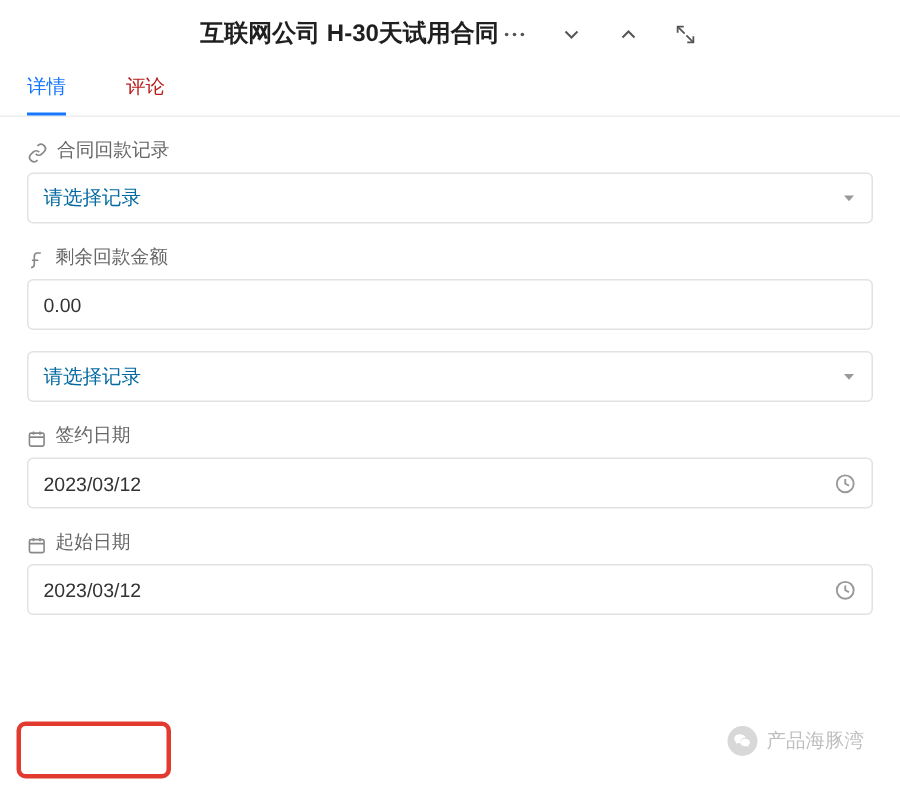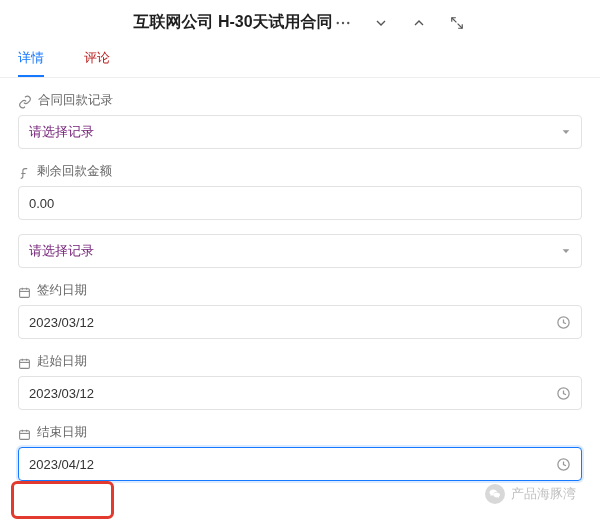--- a/index.html
+++ b/index.html
@@ -81,21 +81,21 @@
     border: 1px solid #e2e2e2;
     border-radius: 4px;
     display: flex;
     align-items: center;
     padding: 0 10px;
     font-size: 13px;
     color: #333;
     background: #fff;
   }
   .control.placeholder {
-    color: #701a75;
+    color: #0369a1;
   }
   .control.focused {
     border-color: #1677ff;
     box-shadow: 0 0 0 2px rgba(22,119,255,0.15);
   }
   .control .caret-down {
     position: absolute;
     right: 10px;
     color: #999;
   }
@@ -258,42 +258,20 @@
       <span>2023/03/12</span>
       <span class="cal-right">
         <svg width="15" height="15" viewBox="0 0 24 24" fill="none" stroke="currentColor" stroke-width="2">
             <circle cx="12" cy="12" r="9"></circle>
             <polyline points="12 7 12 12 16 14"></polyline>
           </svg>
       </span>
     </div>
   </div>
 
-  <div class="field">
-    <div class="field-label">
-      <span class="field-icon">
-        <svg width="13" height="13" viewBox="0 0 24 24" fill="none" stroke="currentColor" stroke-width="2">
-            <rect x="3" y="5" width="18" height="16" rx="2"></rect>
-            <line x1="3" y1="10" x2="21" y2="10"></line>
-            <line x1="8" y1="3" x2="8" y2="7"></line>
-            <line x1="16" y1="3" x2="16" y2="7"></line>
-          </svg>
-      </span>
-      <span>结束日期</span>
-    </div>
-    <div class="control focused">
-      <span>2023/04/12</span>
-      <span class="cal-right">
-        <svg width="15" height="15" viewBox="0 0 24 24" fill="none" stroke="currentColor" stroke-width="2">
-            <circle cx="12" cy="12" r="9"></circle>
-            <polyline points="12 7 12 12 16 14"></polyline>
-          </svg>
-      </span>
-    </div>
-  </div>
 
 </div>
 
 <div class="highlight-box" style="left:11px; top:481px; width:103px; height:38px;"></div>
 
 <div class="wechat-float">
   <span class="wechat-badge">
     <svg width="12" height="12" viewBox="0 0 24 24" fill="#fff">
         <path d="M8 3C4 3 1 5.7 1 9c0 1.8 1 3.4 2.5 4.5L3 16l2.7-1.4c.7.2 1.5.4 2.3.4.3 0 .6 0 .9-.1-.1-.4-.1-.8-.1-1.2 0-3.3 3.1-6 7-6 .2 0 .5 0 .7 0C15.5 4.9 12 3 8 3zm7.5 6C12 9 9 11.2 9 14s3 5 6.5 5c.7 0 1.4-.1 2-.3l2.5 1.3-.5-2.3C21 16.7 22 15.4 22 14c0-2.8-3-5-6.5-5z"></path>
       </svg>

